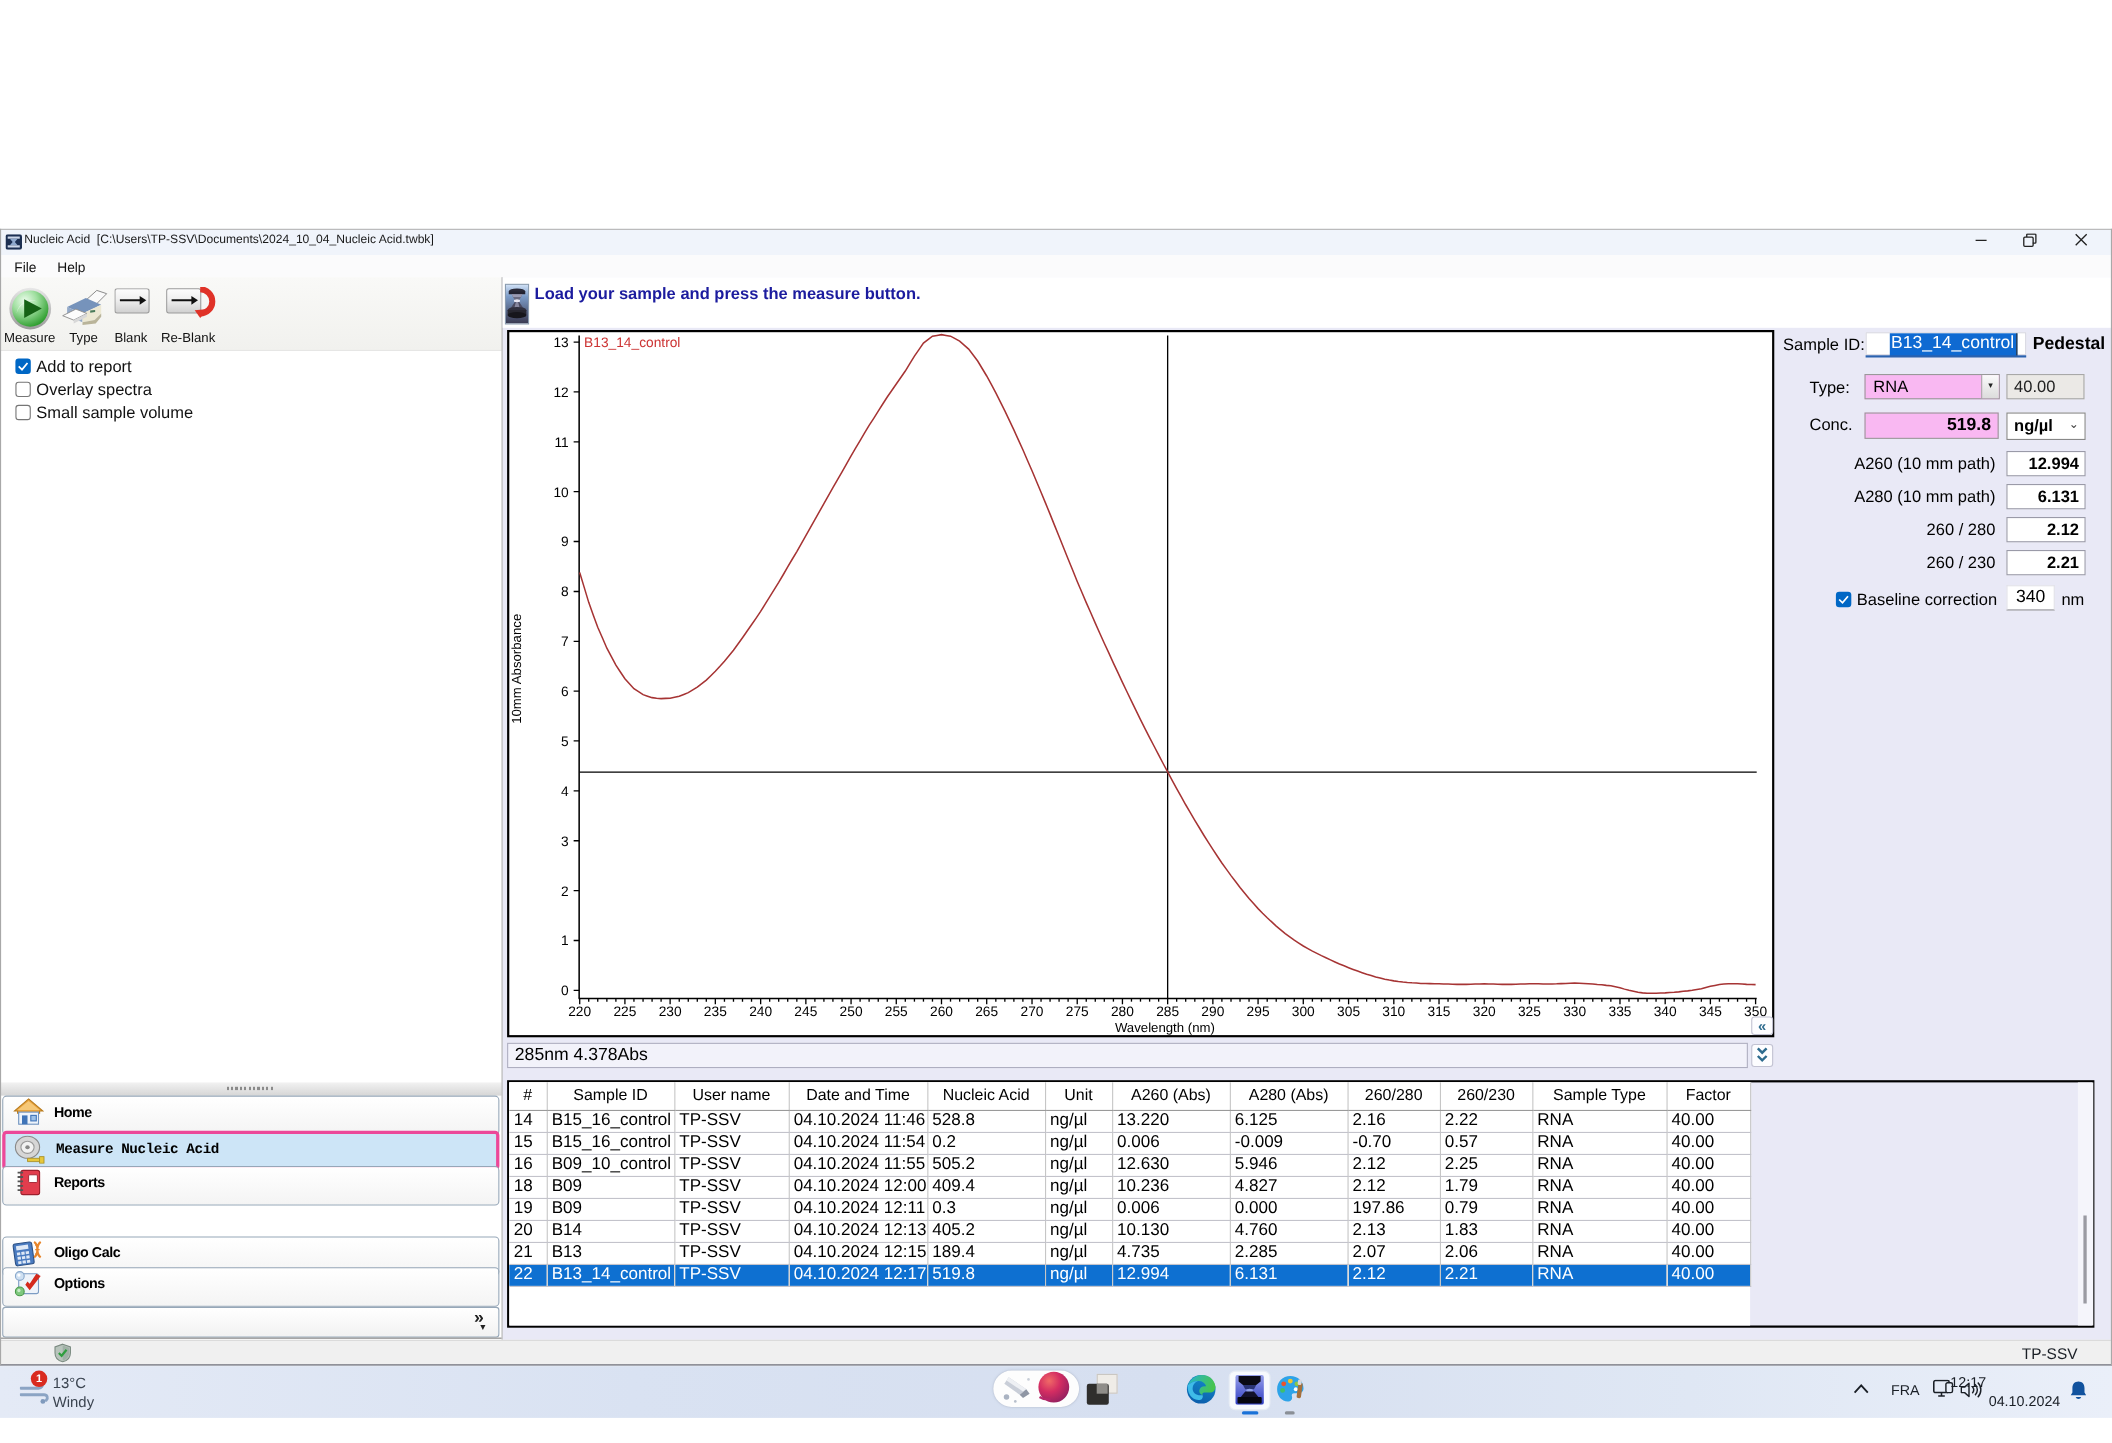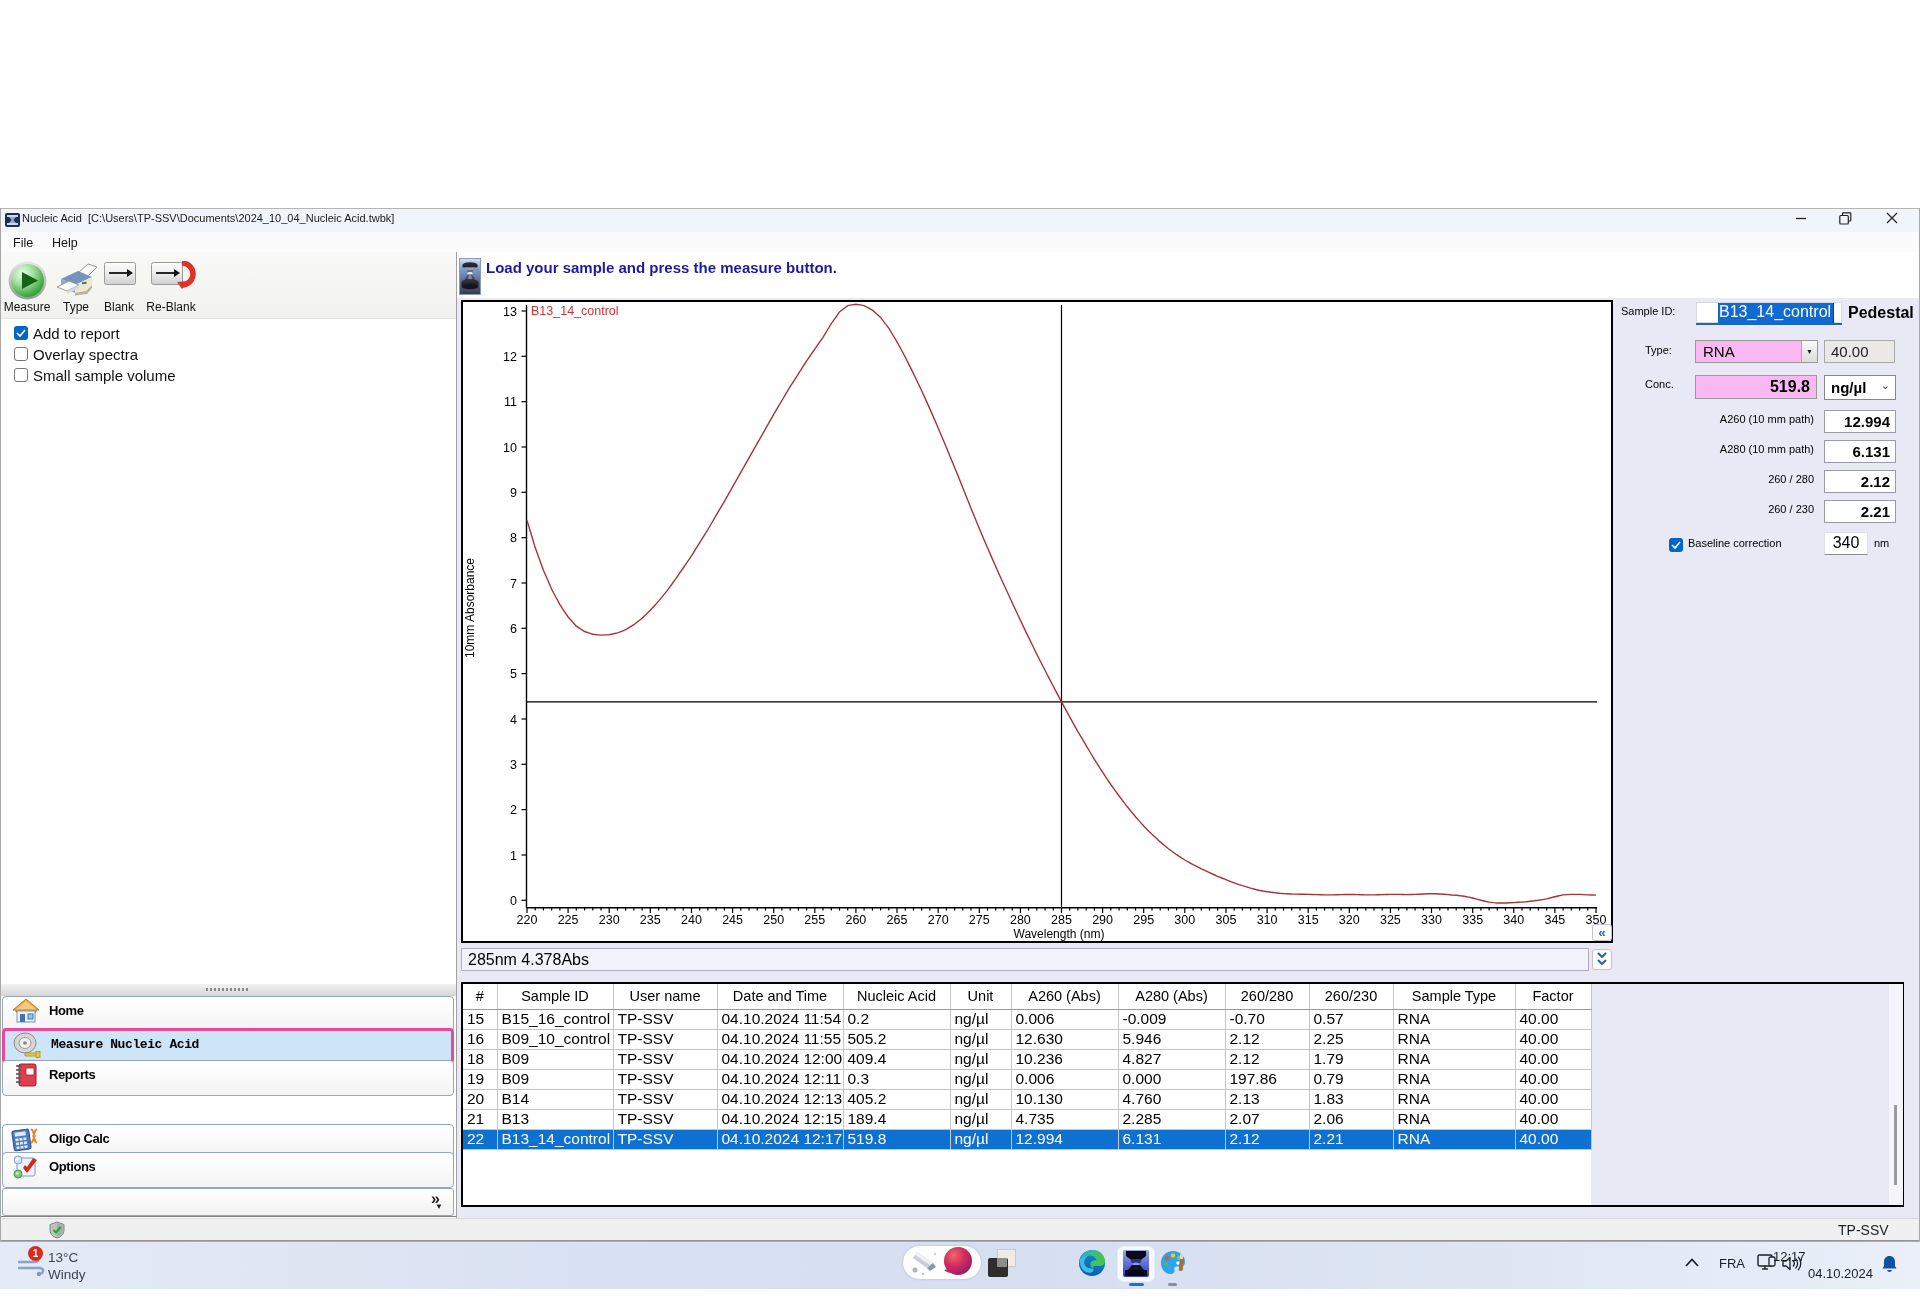--- a/index.html
+++ b/index.html
@@ -36,21 +36,21 @@
 #chartbox { left:461px; top:300px; width:1152px; height:643px; background:#fff; border:2px solid #000; }
 #absbar { left:461px; top:948px; width:1128px; height:23px; background:#f2f2fa; border:1px solid #aeaec0; font-size:16px; color:#000; line-height:21px; padding-left:6px; }
 .sqbtn { width:20px; height:17px; background:#fdfdff; border:1px solid #c2c2d2; border-radius:3px; color:#2e6b8e; text-align:center; font-weight:bold; }
 
 #tablebox { left:461px; top:982px; width:1443px; height:225px; border:2px solid #000; background:#e9e9f6; }
 #tbl { border-collapse:collapse; table-layout:fixed; font-size:15.5px; color:#000; background:#fff; }
 #tbl th { font-size:14.5px; font-weight:normal; text-align:center; border-right:1px solid #c6c6c6; border-bottom:1px solid #9a9a9a; height:25px; background:#fff; overflow:hidden; white-space:nowrap; }
 #tbl td { border-right:1px solid #c6c6c6; border-bottom:1px solid #c3c3cb; height:20px; padding:0 0 0 4px; overflow:hidden; white-space:nowrap; }
 #tbl tr.sel td { background:#0e70d1; color:#fff; }
 
-.lab { font-size:11px; color:#000; }
+.lab { font-size:15px; color:#000; }
 .vbox { background:#fff; border:1px solid #9a9aa8; font-size:15px; font-weight:bold; text-align:right; padding-right:5px; color:#000; }
 
 #statusbar { left:0; top:1218px; width:1920px; height:22px; background:#f0f0f0; border-top:1px solid #d9d9d9; }
 #winbottom { left:0; top:1240px; width:1920px; height:2px; background:linear-gradient(#85858d,#b8bcc4); }
 #taskbar { left:0; top:1242px; width:1920px; height:47px; background:linear-gradient(90deg,#e4eaf6 0%,#d9e2f2 30%,#d6dff0 55%,#dfe7f4 80%,#eaeff9 100%); }
 .traytxt { font-size:13px; color:#1a1f26; }
 </style>
 </head>
 <body>
 <div id="page">
@@ -502,20 +502,34 @@
           <th>Nucleic Acid</th>
           <th>Unit</th>
           <th>A260 (Abs)</th>
           <th>A280 (Abs)</th>
           <th>260/280</th>
           <th>260/230</th>
           <th>Sample Type</th>
           <th>Factor</th>
         </tr>
     <tr>
+          <td>14</td>
+          <td>B15_16_control</td>
+          <td>TP-SSV</td>
+          <td>04.10.2024 11:46</td>
+          <td>528.8</td>
+          <td>ng/µl</td>
+          <td>13.220</td>
+          <td>6.125</td>
+          <td>2.16</td>
+          <td>2.22</td>
+          <td>RNA</td>
+          <td>40.00</td>
+        </tr>
+    <tr>
           <td>15</td>
           <td>B15_16_control</td>
           <td>TP-SSV</td>
           <td>04.10.2024 11:54</td>
           <td>0.2</td>
           <td>ng/µl</td>
           <td>0.006</td>
           <td>-0.009</td>
           <td>-0.70</td>
           <td>0.57</td>

